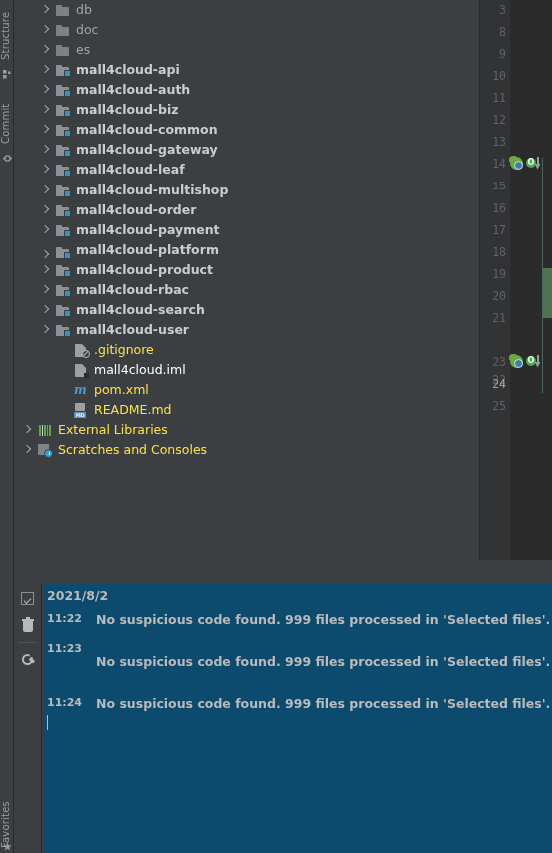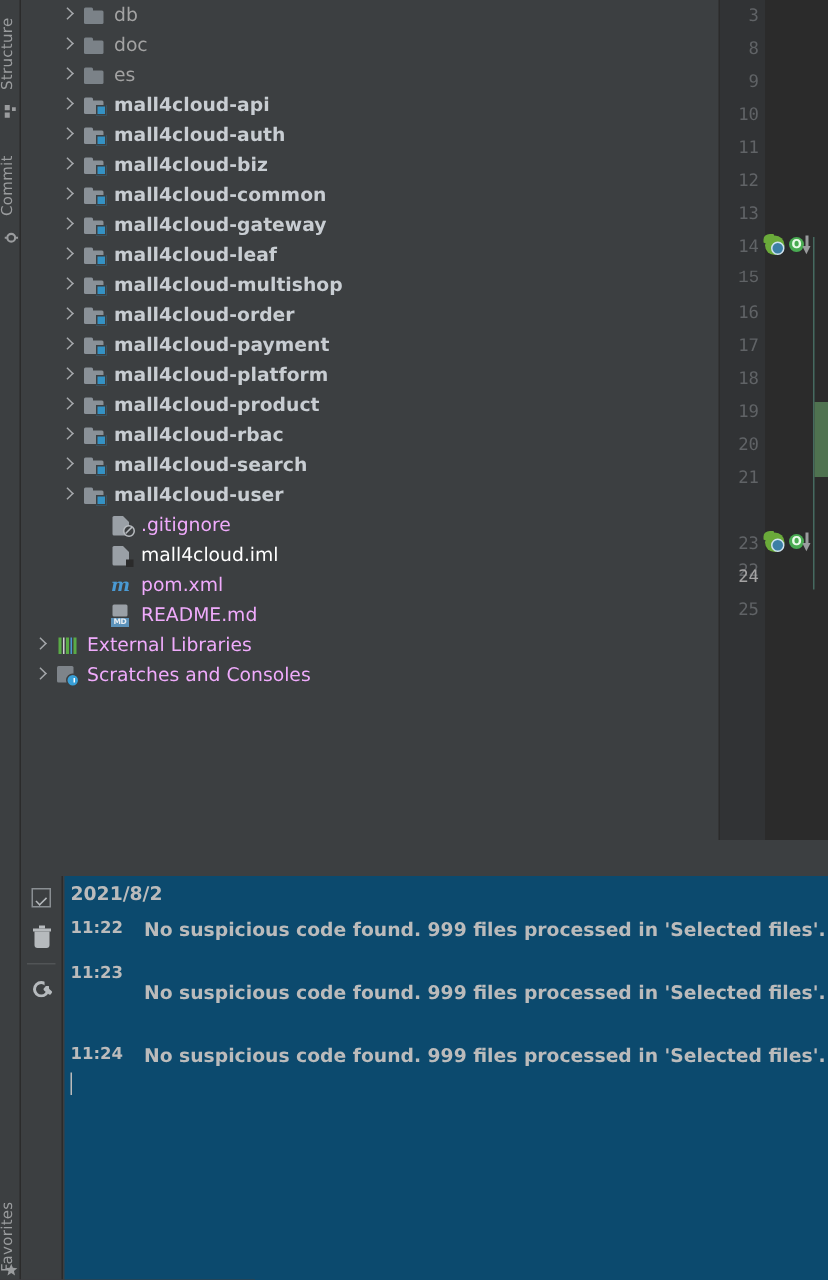--- a/index.html
+++ b/index.html
@@ -50,21 +50,21 @@
   .arrow.has::after {
     content: ""; position: absolute; left: 1px; top: 0px;
     width: 5px; height: 5px;
     border-right: 1.4px solid #a5a8ab; border-top: 1.4px solid #a5a8ab;
     transform: rotate(45deg);
   }
   .ico { width: 16px; height: 16px; flex: 0 0 16px; margin-right: 5px; position: relative; }
   .lbl { font-size: 12.5px; color: #a9b7c6; line-height: 20px; }
   .lbl.plain { color: #a3a3a3; }
   .lbl.bold  { color: #c8cdd2; font-weight: bold; }
-  .lbl.file  { color: #f0abfc; }
+  .lbl.file  { color: #fde047; }
   .lbl.iml   { color: #ffffff; }
 
   
   .fld { position: absolute; left: 1px; top: 3px; width: 14px; height: 11px; }
   .fld .tab { position: absolute; left: 0; top: 0; width: 6px; height: 2.5px; background: #8a9198; border-radius: 1px 1px 0 0; }
   .fld .body { position: absolute; left: 0; top: 2px; width: 13px; height: 9px; background: #8a9198; border-radius: 0 1px 1px 1px; }
   .fld.dim .tab, .fld.dim .body { background: #7b8288; }
   .badge {
     position: absolute; right: -1px; bottom: -1px; width: 7px; height: 7px;
     background: #3592c4; border: 1px solid #3c3f41;
@@ -355,21 +355,21 @@
           <span class="arrow has"></span>
           <span class="ico">
             <span class="fld ">
               <span class="tab"></span>
               <span class="body"></span>
               <span class="badge"></span>
             </span>
           </span>
           <span class="lbl bold">mall4cloud-payment</span>
         </div>
-        <div class="row" style="padding-left: 27px;">
+        <div class="row" style="padding-left: 27px; align-items: flex-end;">
           <span class="arrow has"></span>
           <span class="ico">
             <span class="fld ">
               <span class="tab"></span>
               <span class="body"></span>
               <span class="badge"></span>
             </span>
           </span>
           <span class="lbl bold">mall4cloud-platform</span>
         </div>

